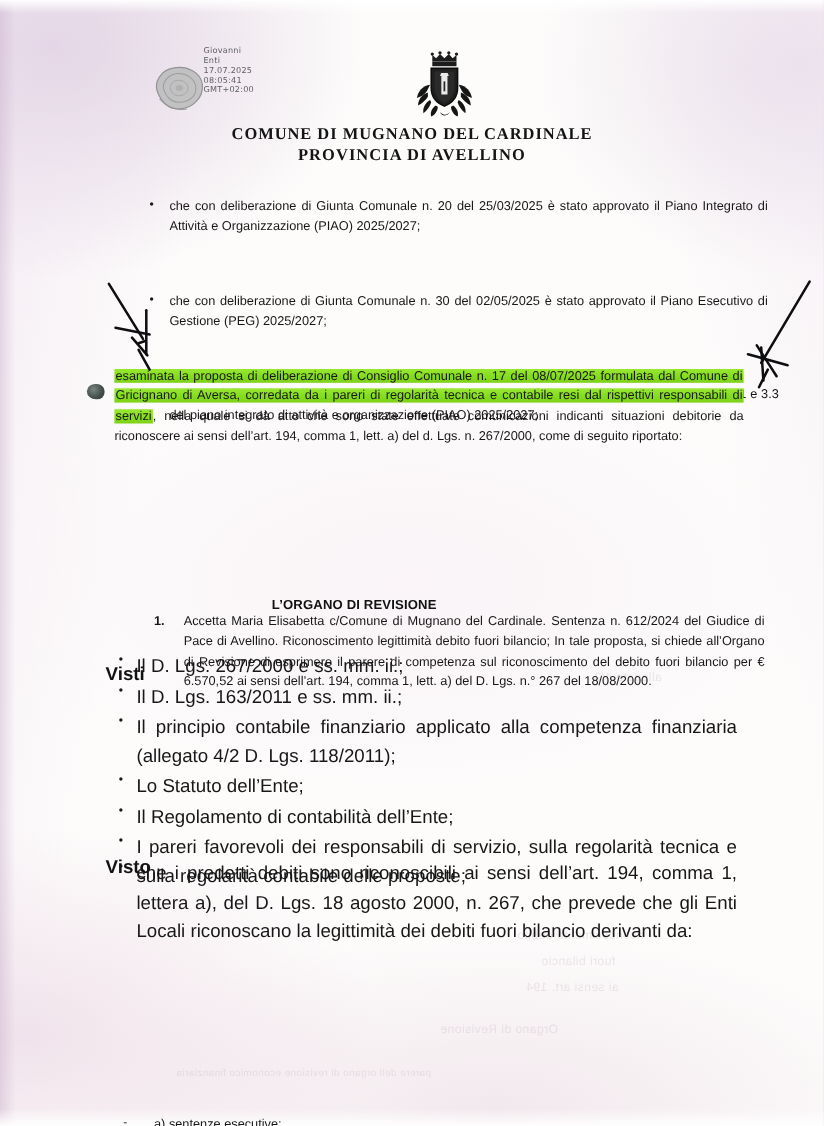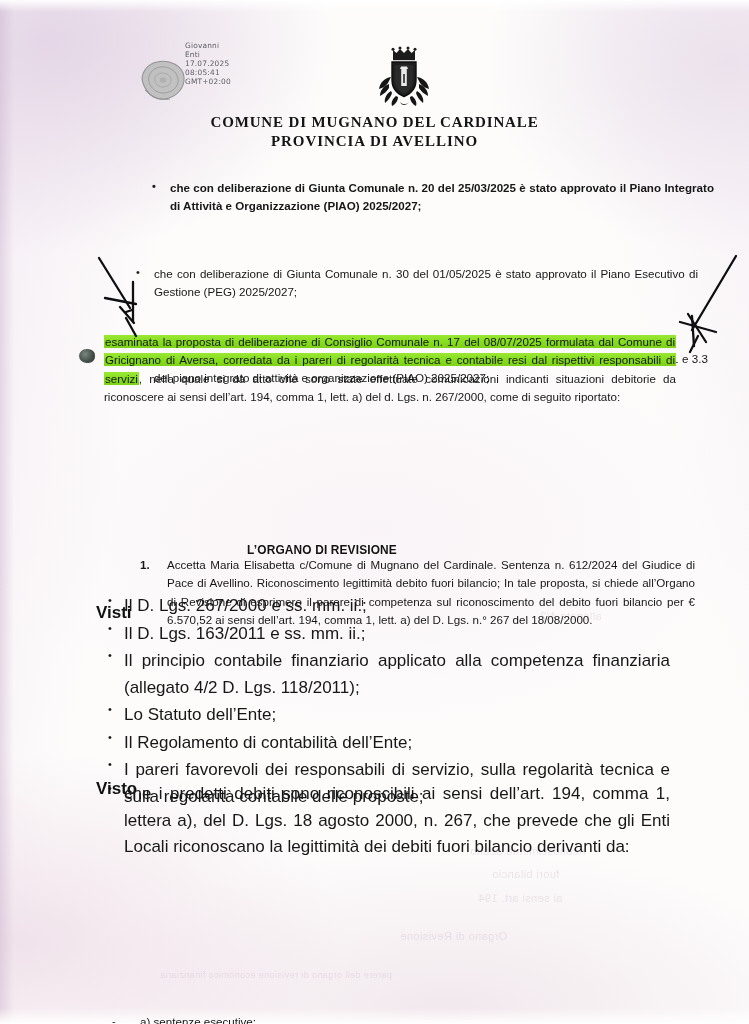--- a/index.html
+++ b/index.html
@@ -298,23 +298,23 @@
     </g>
   </svg>
 
   <div class="org-title">
     <div class="line1">COMUNE DI MUGNANO DEL CARDINALE</div>
     <div class="line2">PROVINCIA DI AVELLINO</div>
   </div>
 
   <div class="body">
 
-    <div class="blk bullet-row" style="left:142px; top:179px; width:544px;font-weight:bold;">che con deliberazione di Giunta Comunale n. 20 del 25/03/2025 è stato approvato il Piano Integrato di Attività e Organizzazione (PIAO) 2025/2027;</div>
-
-    <div class="blk bullet-row" style="left:126px; top:228px; width:544px;">che con deliberazione di Giunta Comunale n. 30 del 01/05/2025 è stato approvato il Piano Esecutivo di Gestione (PEG) 2025/2027;</div>
+    <div class="blk bullet-row" style="left:126px; top:179px; width:544px;">che con deliberazione di Giunta Comunale n. 20 del 25/03/2025 è stato approvato il Piano Integrato di Attività e Organizzazione (PIAO) 2025/2027;</div>
+
+    <div class="blk bullet-row" style="left:126px; top:228px; width:544px;">che con deliberazione di Giunta Comunale n. 30 del 02/05/2025 è stato approvato il Piano Esecutivo di Gestione (PEG) 2025/2027;</div>
 
     <div class="blk bullet-row" style="left:126px; top:277px; width:554px;">che con deliberazione di Giunta Comunale n. 34 del 29/05/2025 è stata modificata la sottosezione 3.1 e 3.3 del piano integrato di attività e organizzazione (PIAO) 2025/2027;</div>
 
     <div class="blk" style="left:104px; top:333px; width:572px;">
       <span class="hl">esaminata la proposta di deliberazione di Consiglio Comunale n. 17 del 08/07/2025 formulata dal Comune di Gricignano di Aversa, corredata da i pareri di regolarità tecnica e contabile resi dal rispettivi responsabili di servizi</span><span>, nella quale si dà atto che sono state effettuate comunicazioni indicanti situazioni debitorie da riconoscere ai sensi dell’art. 194, comma 1, lett. a) del d. Lgs. n. 267/2000, come di seguito riportato:</span>
     </div>
 
     <div class="blk num-row" style="left:140px; top:446px; width:528px;">
       <span class="num">1.</span><span>Accetta Maria Elisabetta c/Comune di Mugnano del Cardinale. Sentenza n. 612/2024 del Giudice di Pace di Avellino. Riconoscimento legittimità debito fuori bilancio; In tale proposta, si chiede all’Organo di Revisione di esprimere il parere di competenza sul riconoscimento del debito fuori bilancio per € 6.570,52 ai sensi dell’art. 194, comma 1, lett. a) del D. Lgs. n.° 267 del 18/08/2000.</span>
     </div>

